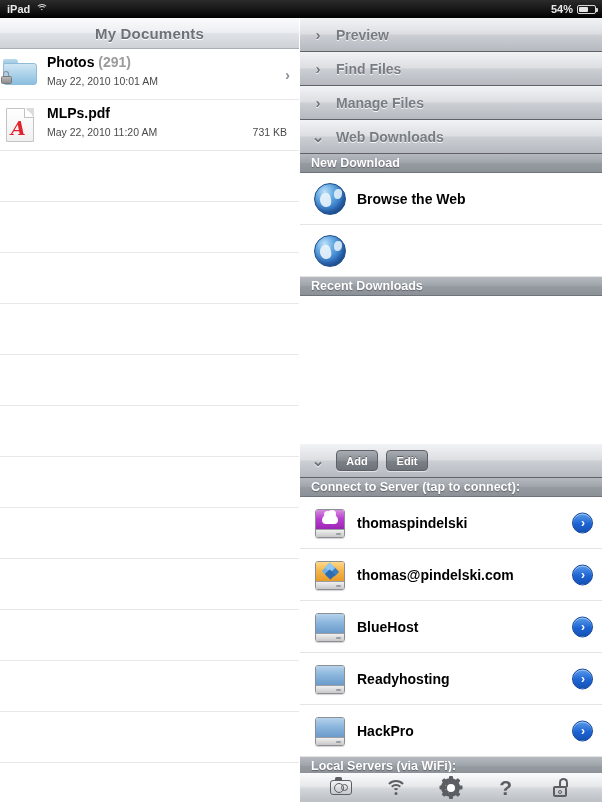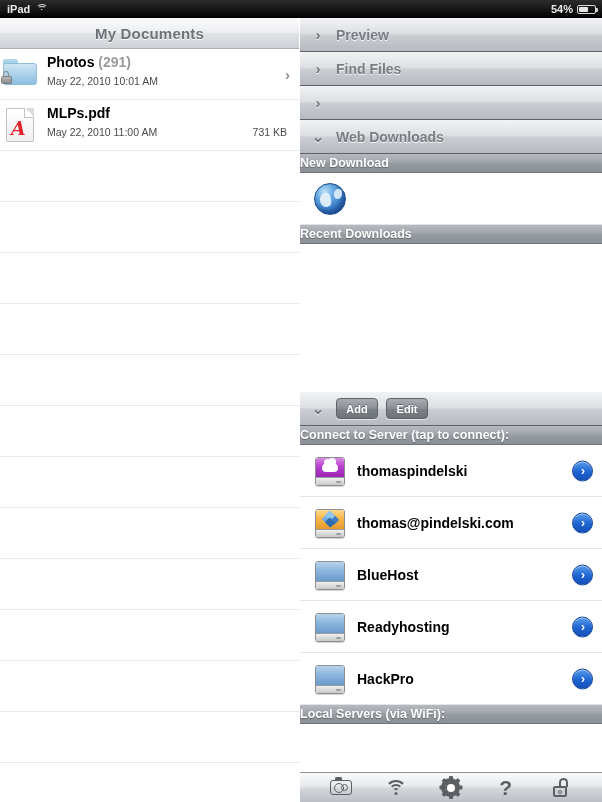--- a/index.html
+++ b/index.html
@@ -101,21 +101,21 @@
   .mini-btn{
     min-width:42px; height:21px; padding:0 9px; border-radius:4px;
     background:linear-gradient(to bottom,#a9adb3 0%,#898e95 50%,#7c8188 52%,#6e7379 100%);
     border:1px solid #5e6268; color:#fff; font-size:11px; font-weight:bold;
     display:flex; align-items:center; justify-content:center;
     text-shadow:0 -1px 0 rgba(0,0,0,.35); box-shadow:0 1px 0 rgba(255,255,255,.55);
   }
 
   
   .sec-head{
-    height:19px; width:302px; display:flex; align-items:center; 
+    height:19px; width:302px; display:flex; align-items:center; padding-left:11px;
     background:linear-gradient(to bottom,#b6bac0 0%,#9ea3aa 50%,#969ba2 51%,#8c9198 100%);
     border-bottom:1px solid #6f747a;
     font-size:12.5px; font-weight:bold; color:#fff;
     text-shadow:0 1px 1px rgba(80,85,90,.8);
   }
 
   
   .r-row{ position:relative; height:52px; width:302px; background:#fff;
     border-bottom:1px solid #e4e4e4; display:flex; align-items:center; padding-left:11px; }
   .r-icon{ width:38px; height:38px; position:relative; flex:0 0 38px; margin-right:8px; }
@@ -267,21 +267,21 @@
         <div class="file-row">
           <div class="file-icon-wrap">
             <div class="pdf">
                 <span class="a-mark">A</span>
               </div>
           </div>
           <div class="file-text">
             <div class="file-name">
               <span>MLPs.pdf</span>
             </div>
-            <div class="file-date">May 22, 2010 11:00 AM</div>
+            <div class="file-date">May 22, 2010 11:20 AM</div>
             <div class="file-size">731 KB</div>
           </div>
         </div>
 
         <div class="file-row empty"></div>
         <div class="file-row empty"></div>
         <div class="file-row empty"></div>
         <div class="file-row empty"></div>
         <div class="file-row empty"></div>
         <div class="file-row empty"></div>
@@ -302,29 +302,36 @@
         <span class="acc-label">Preview</span>
       </div>
 
       <div class="acc-head">
         <span class="acc-chev">›</span>
         <span class="acc-label">Find Files</span>
       </div>
 
       <div class="acc-head">
         <span class="acc-chev">›</span>
+        <span class="acc-label">Manage Files</span>
       </div>
 
       <div class="acc-head">
         <span class="acc-chev">⌄</span>
         <span class="acc-label">Web Downloads</span>
       </div>
 
       <div class="sec-head">New Download</div>
 
+      <div class="r-row">
+        <div class="r-icon">
+            <div class="globe"></div>
+          </div>
+        <div class="r-label">Browse the Web</div>
+      </div>
 
       <div class="r-row">
         <div class="r-icon">
             <div class="globe"></div>
           </div>
       </div>
 
       <div class="sec-head">Recent Downloads</div>
 
       <div class="spacer-white" style="height:148px"></div>

